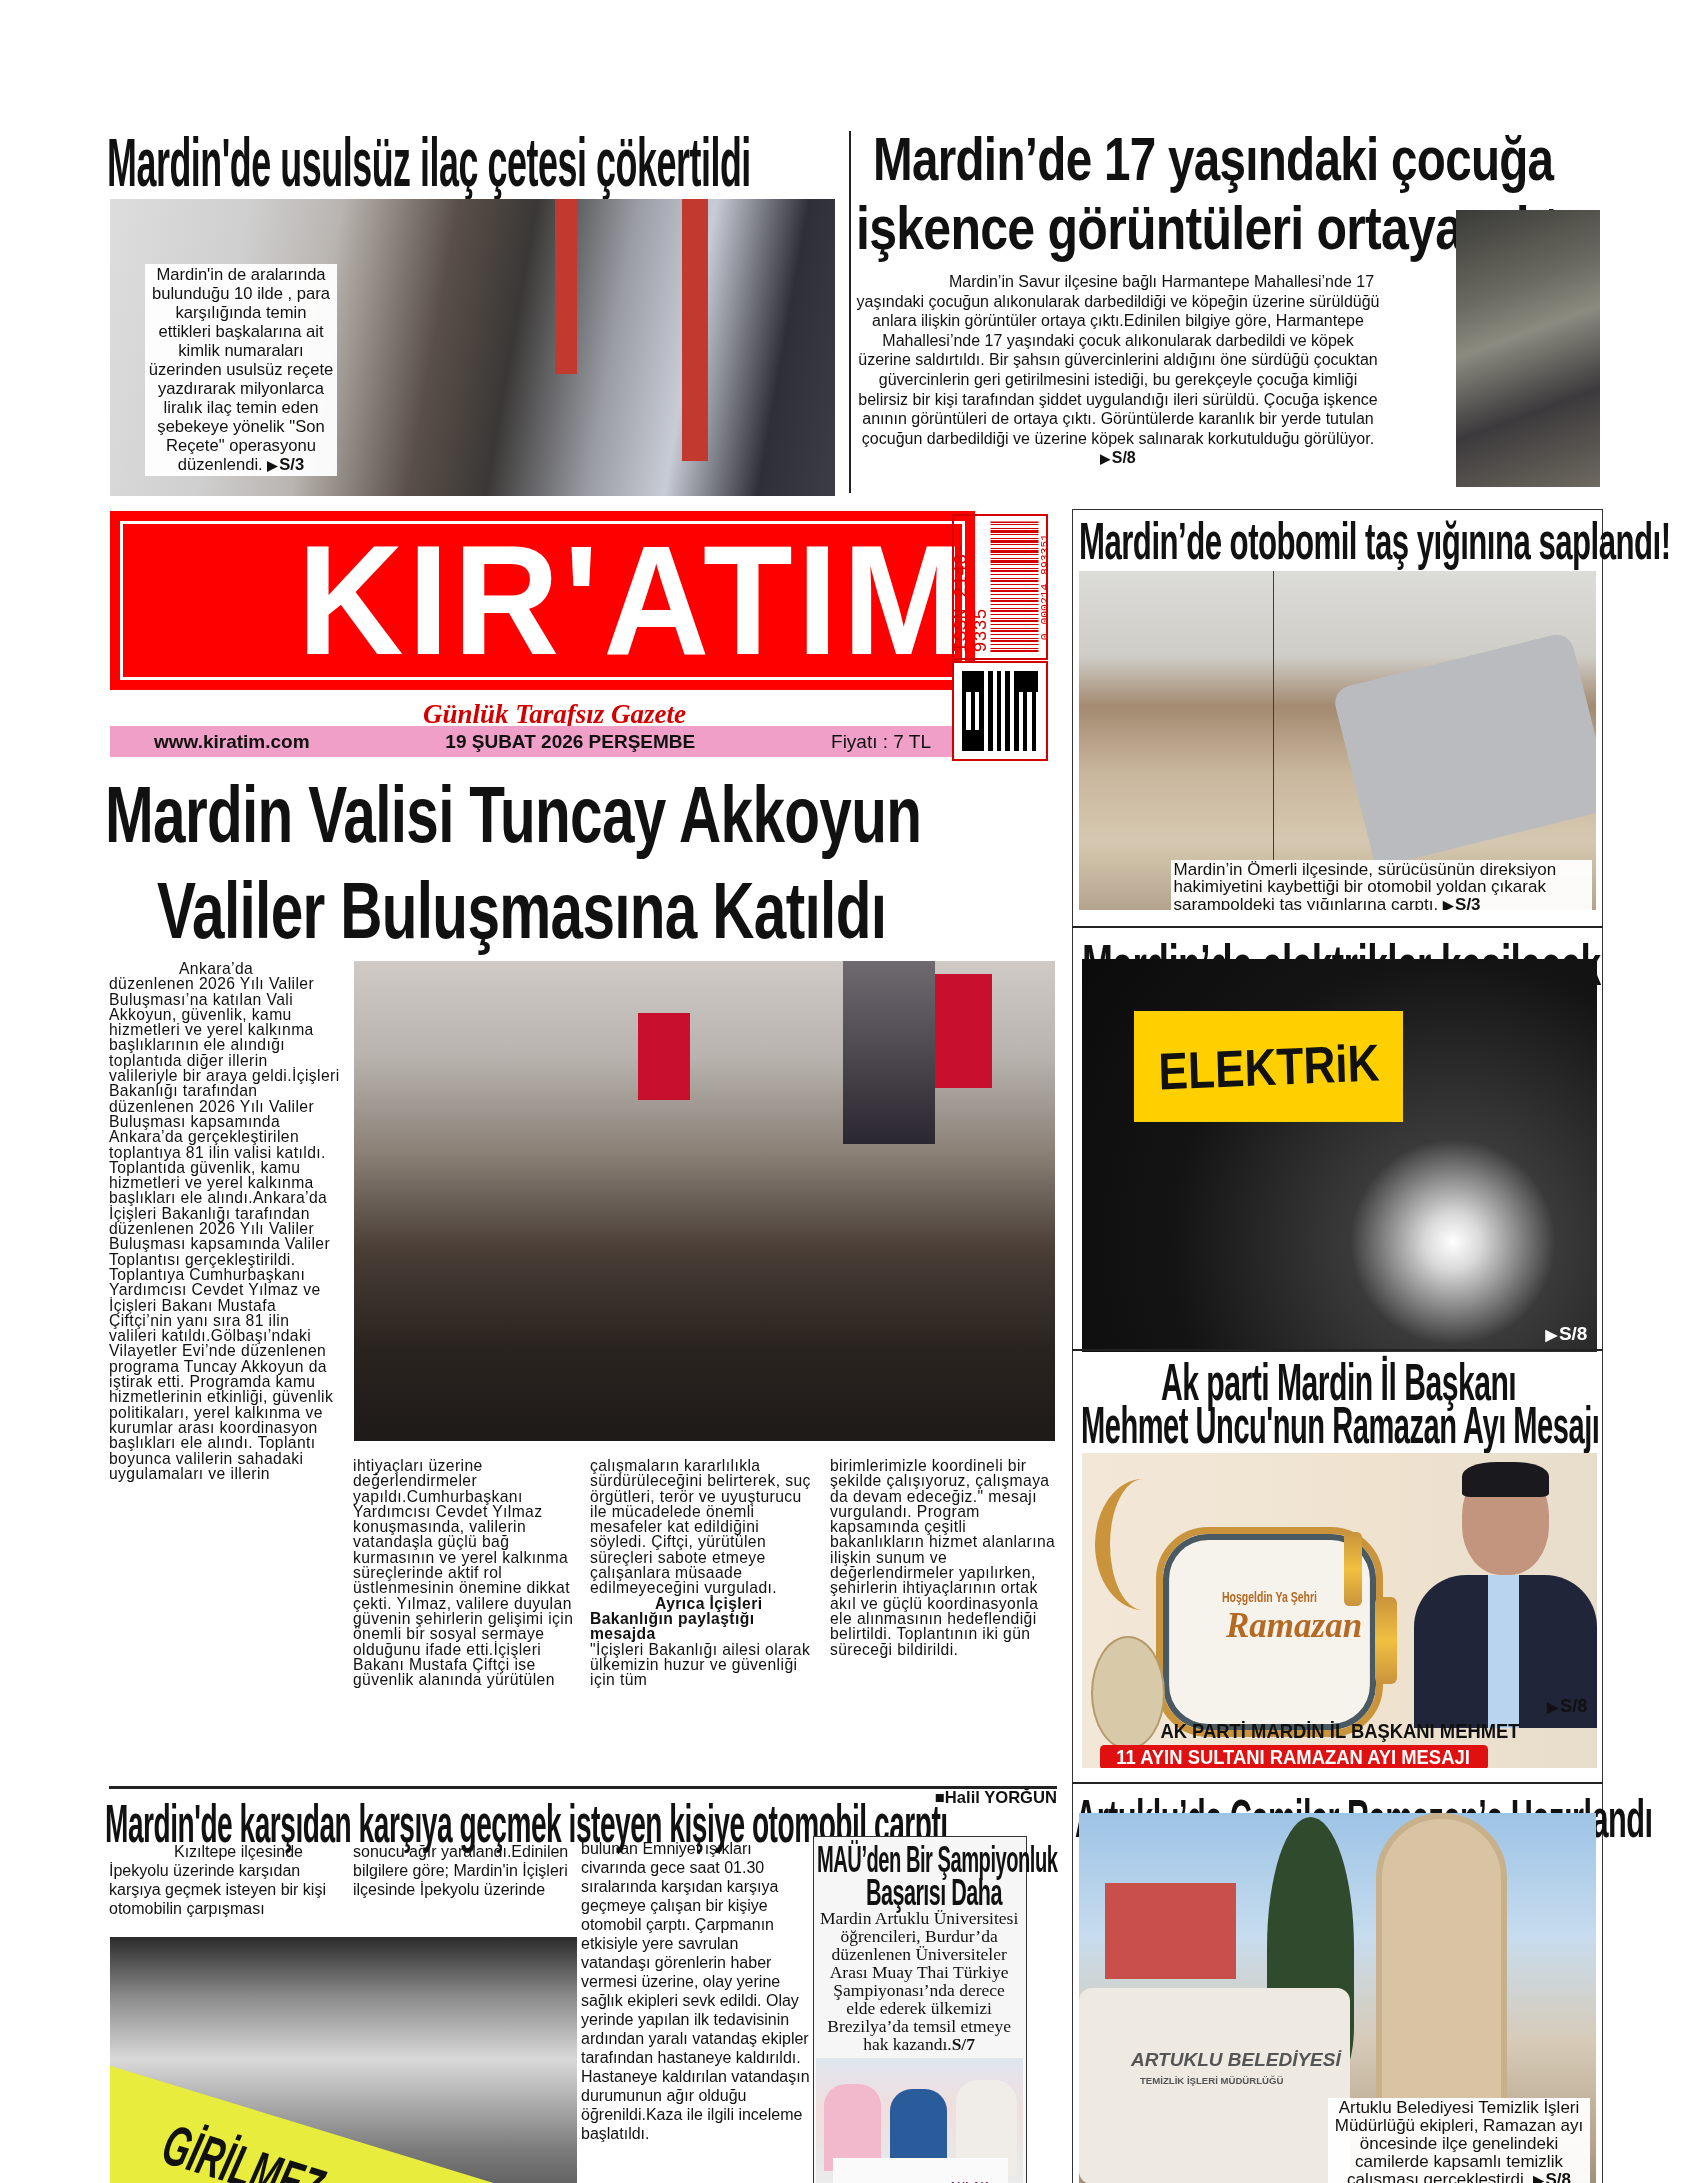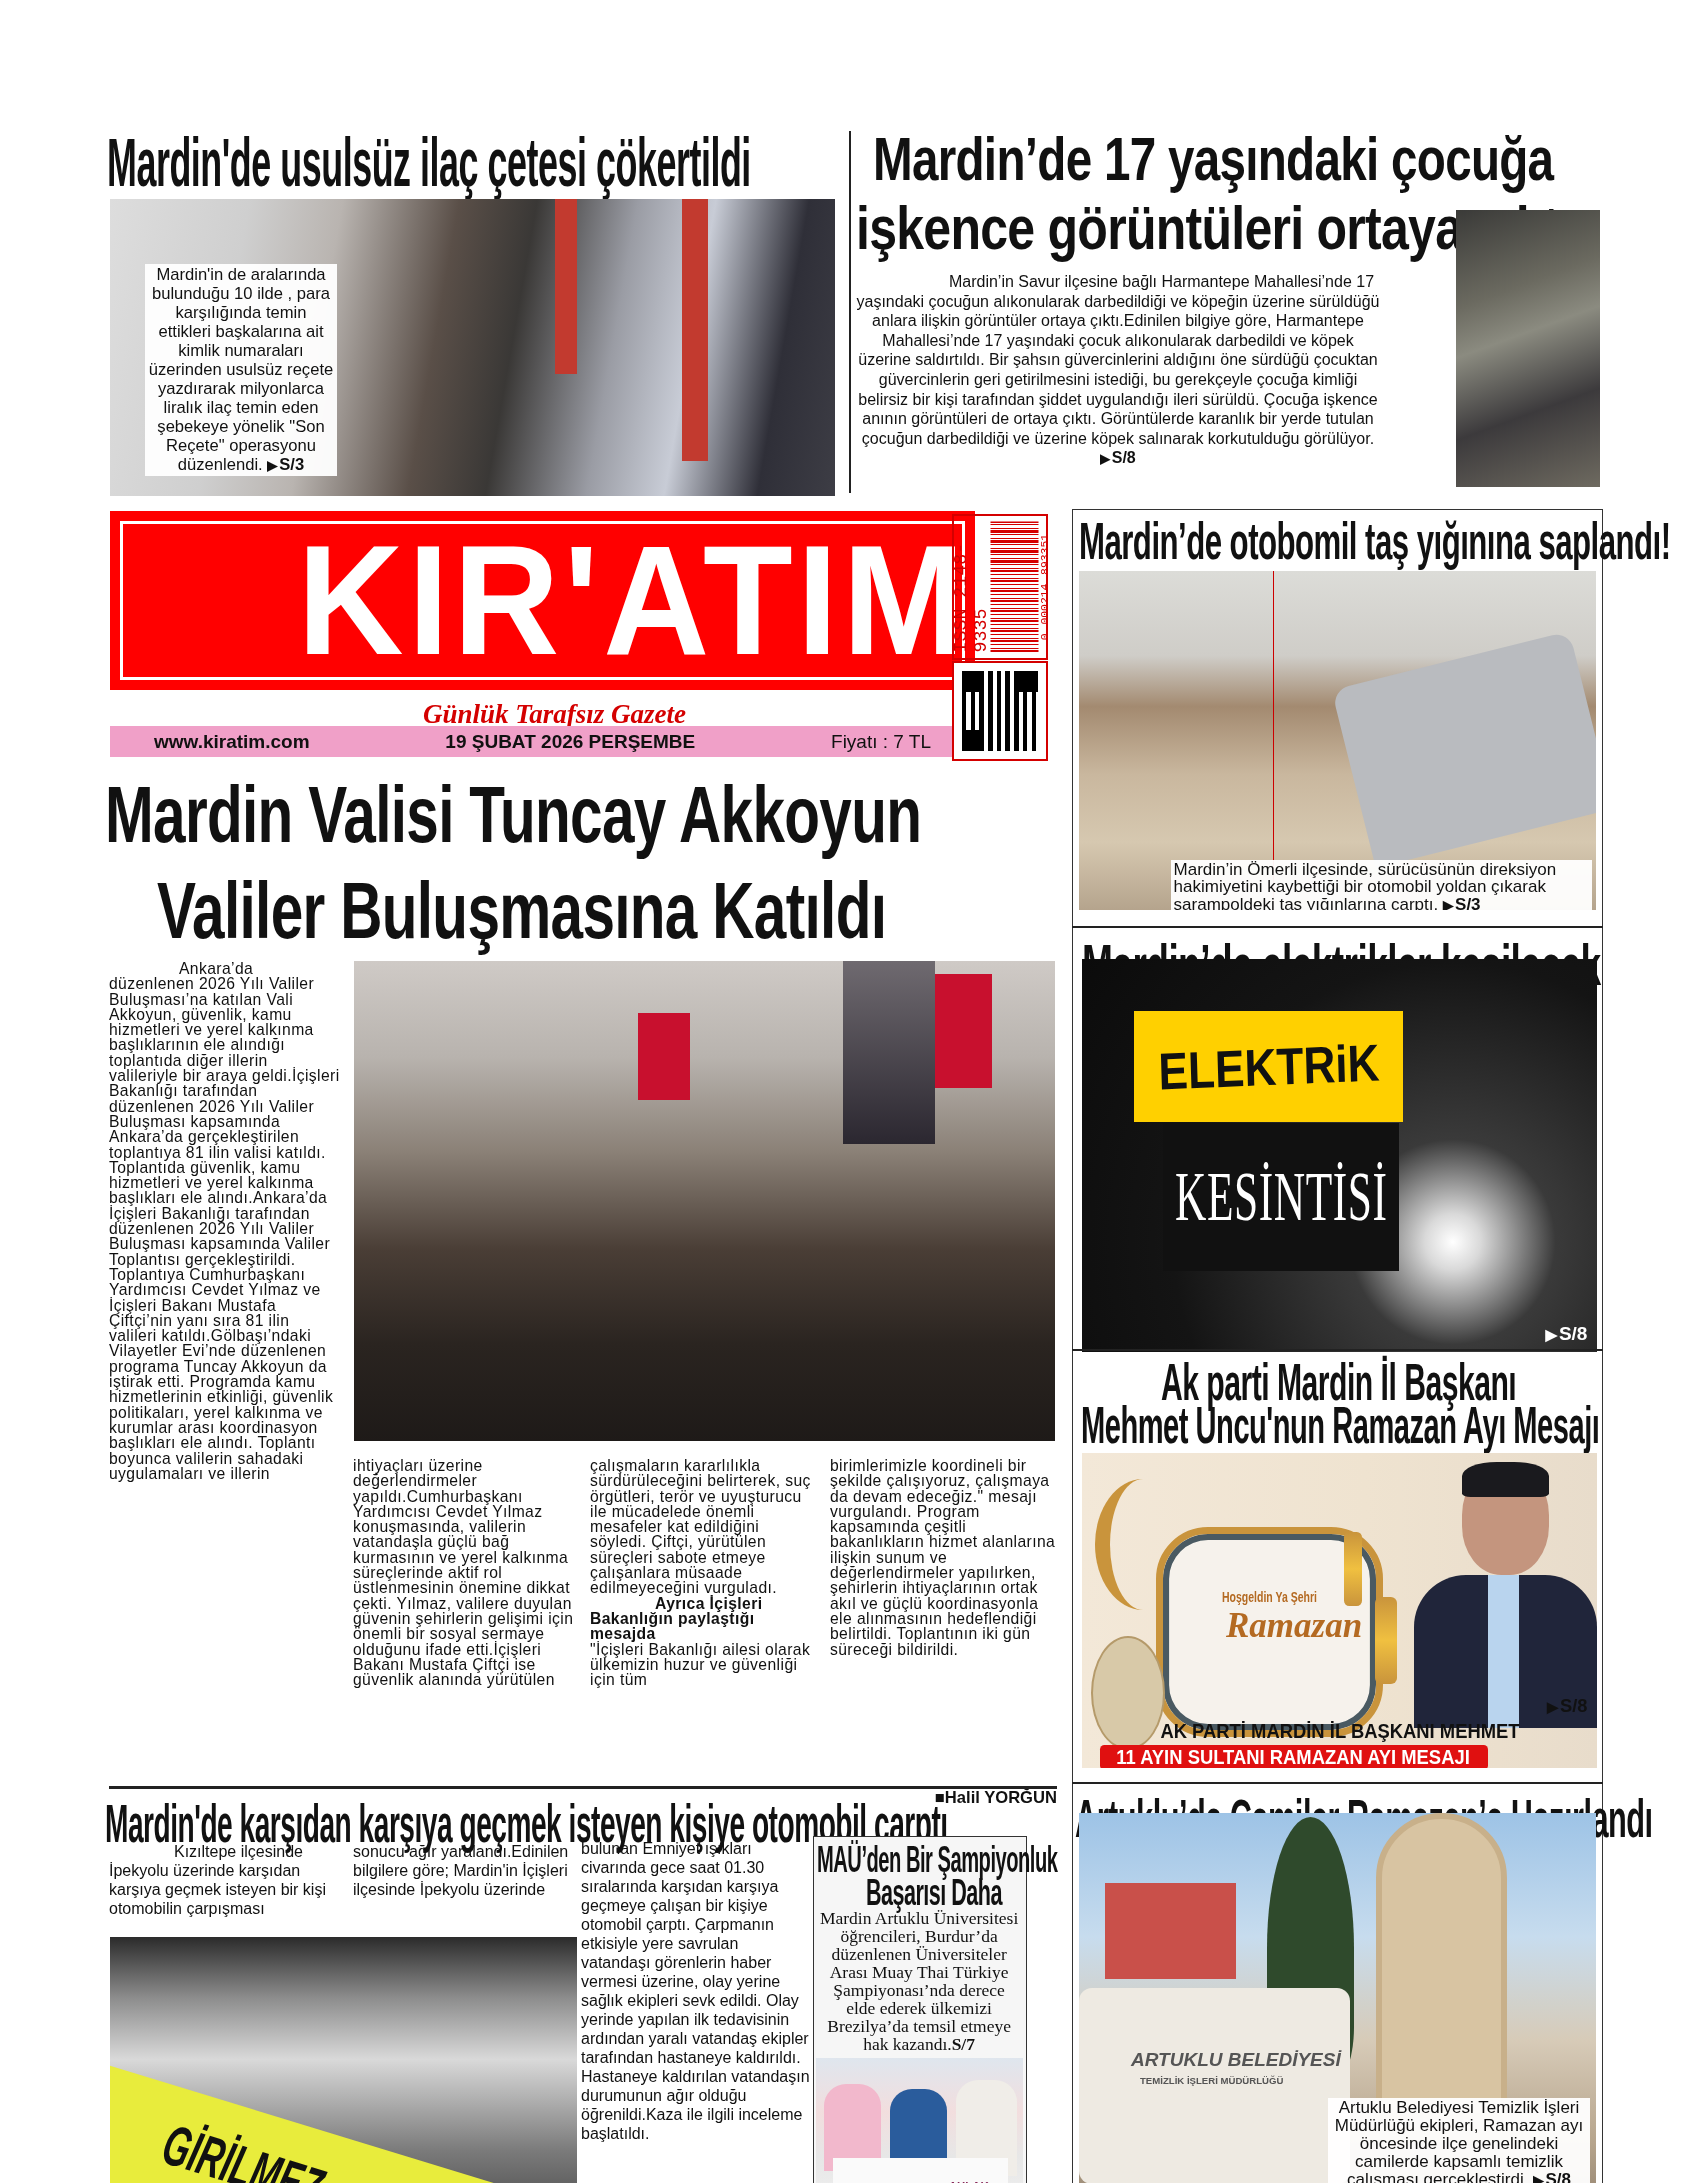--- a/index.html
+++ b/index.html
@@ -119,23 +119,20 @@
     <span class="ref">S/3</span>
   </div>
 </div>
 <div class="abs rule" style="left:1072px; top:926px; width:531px; height:1.7px;"></div>
 
 <div class="abs cond" style="left:1082px; top:934px; font-size:58px; line-height:61px; transform: scaleX(0.64); width:1048px;">Mardin’de elektrikler kesilecek</div>
 <div class="abs photo" style="left:1082px; top:958px; width:515px; height:393px; top:959px; background: radial-gradient(circle at 72% 72%, #ffffff 0%, #d9d9d9 6%, #3a3a3a 22%, #141414 60%, #0b0b0b 100%);">
   <div class="abs" style="left:52px; top:52px; width:269px; height:111px; background:#ffd000; display:flex; align-items:center; justify-content:center;">
     <span style="font-family:'Liberation Sans',sans-serif; font-weight:700; font-size:52px; color:#111; transform: scaleX(0.85) rotate(-2deg); display:inline-block;">ELEKTRiK</span>
   </div>
-  <div class="abs" style="left:81px; top:164px; width:236px; height:148px; background:#111; display:flex; align-items:center; justify-content:center;">
-    <span style="font-family:'Liberation Serif',serif; font-size:70px; color:#fff; transform: scaleX(0.62); display:inline-block; letter-spacing:0.9px;">KESİNTİSİ</span>
-  </div>
   <div class="abs ref" style="right:9.6px; bottom:7px; color:#fff; font-size:19px;">S/8</div>
 </div>
 <div class="abs rule" style="left:1072px; top:1349px; width:531px; height:1.7px;"></div>
 
 <div class="abs cond" style="left:1161px; top:1354px; font-size:52px; line-height:57px; transform: scaleX(0.58); width:1048px;">Ak parti Mardin İl Başkanı</div>
 <div class="abs cond" style="left:1081px; top:1397px; font-size:52px; line-height:57px; transform: scaleX(0.56); width:1048px;">Mehmet Uncu'nun Ramazan Ayı Mesajı</div>
 <div class="abs photo" style="left:1082px; top:1453px; width:515px; height:315px; background: linear-gradient(90deg,#f3e8d8 0%,#efe3d0 55%,#e8dccb 100%);">
   <div class="abs" style="left:74px; top:74px; width:227px; height:210px; border:7.9px solid #c9943c; border-radius:52px; background:#f6f2ec; box-shadow: inset 0 0 0 6.1px #4a5a62;"></div>
   <div class="abs" style="left:140px; top:135px; color:#b46a22; font-weight:700; font-size:15px; transform: scaleX(0.7); transform-origin:left top;">Hoşgeldin Ya Şehri</div>
   <div class="abs" style="left:144px; top:153px; color:#b46a22; font-family:'Liberation Serif',serif; font-style:italic; font-weight:700; font-size:35px;">Ramazan</div>

